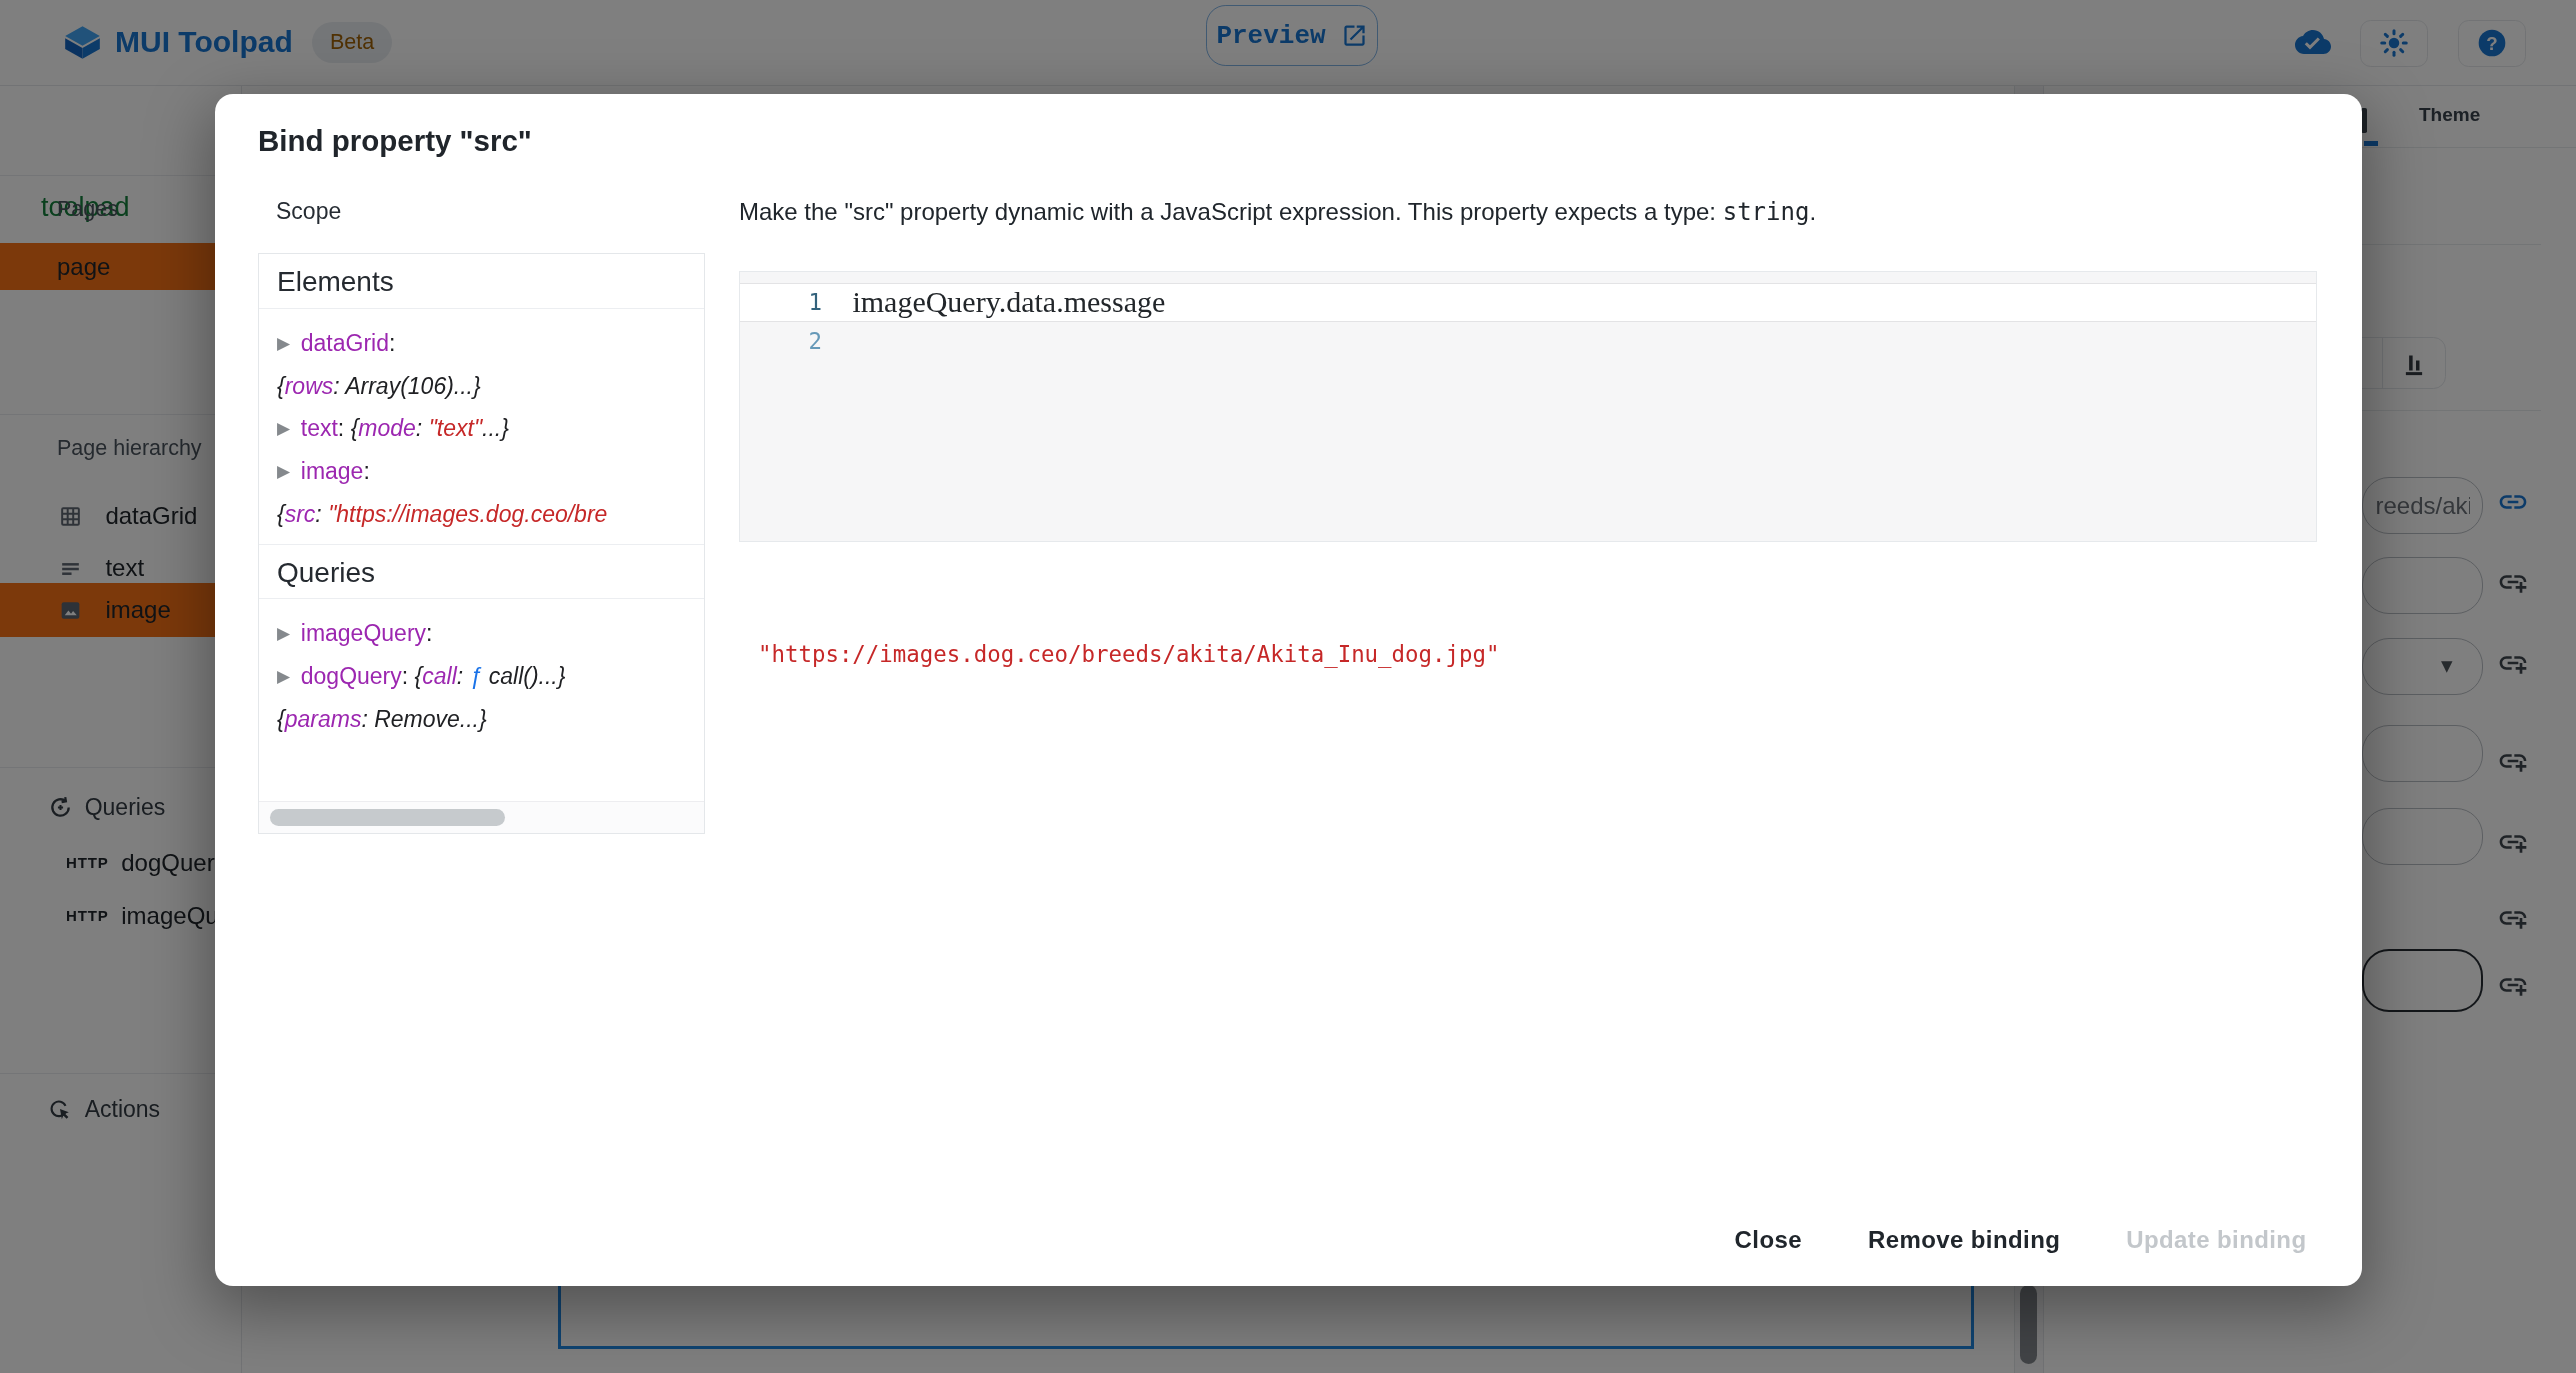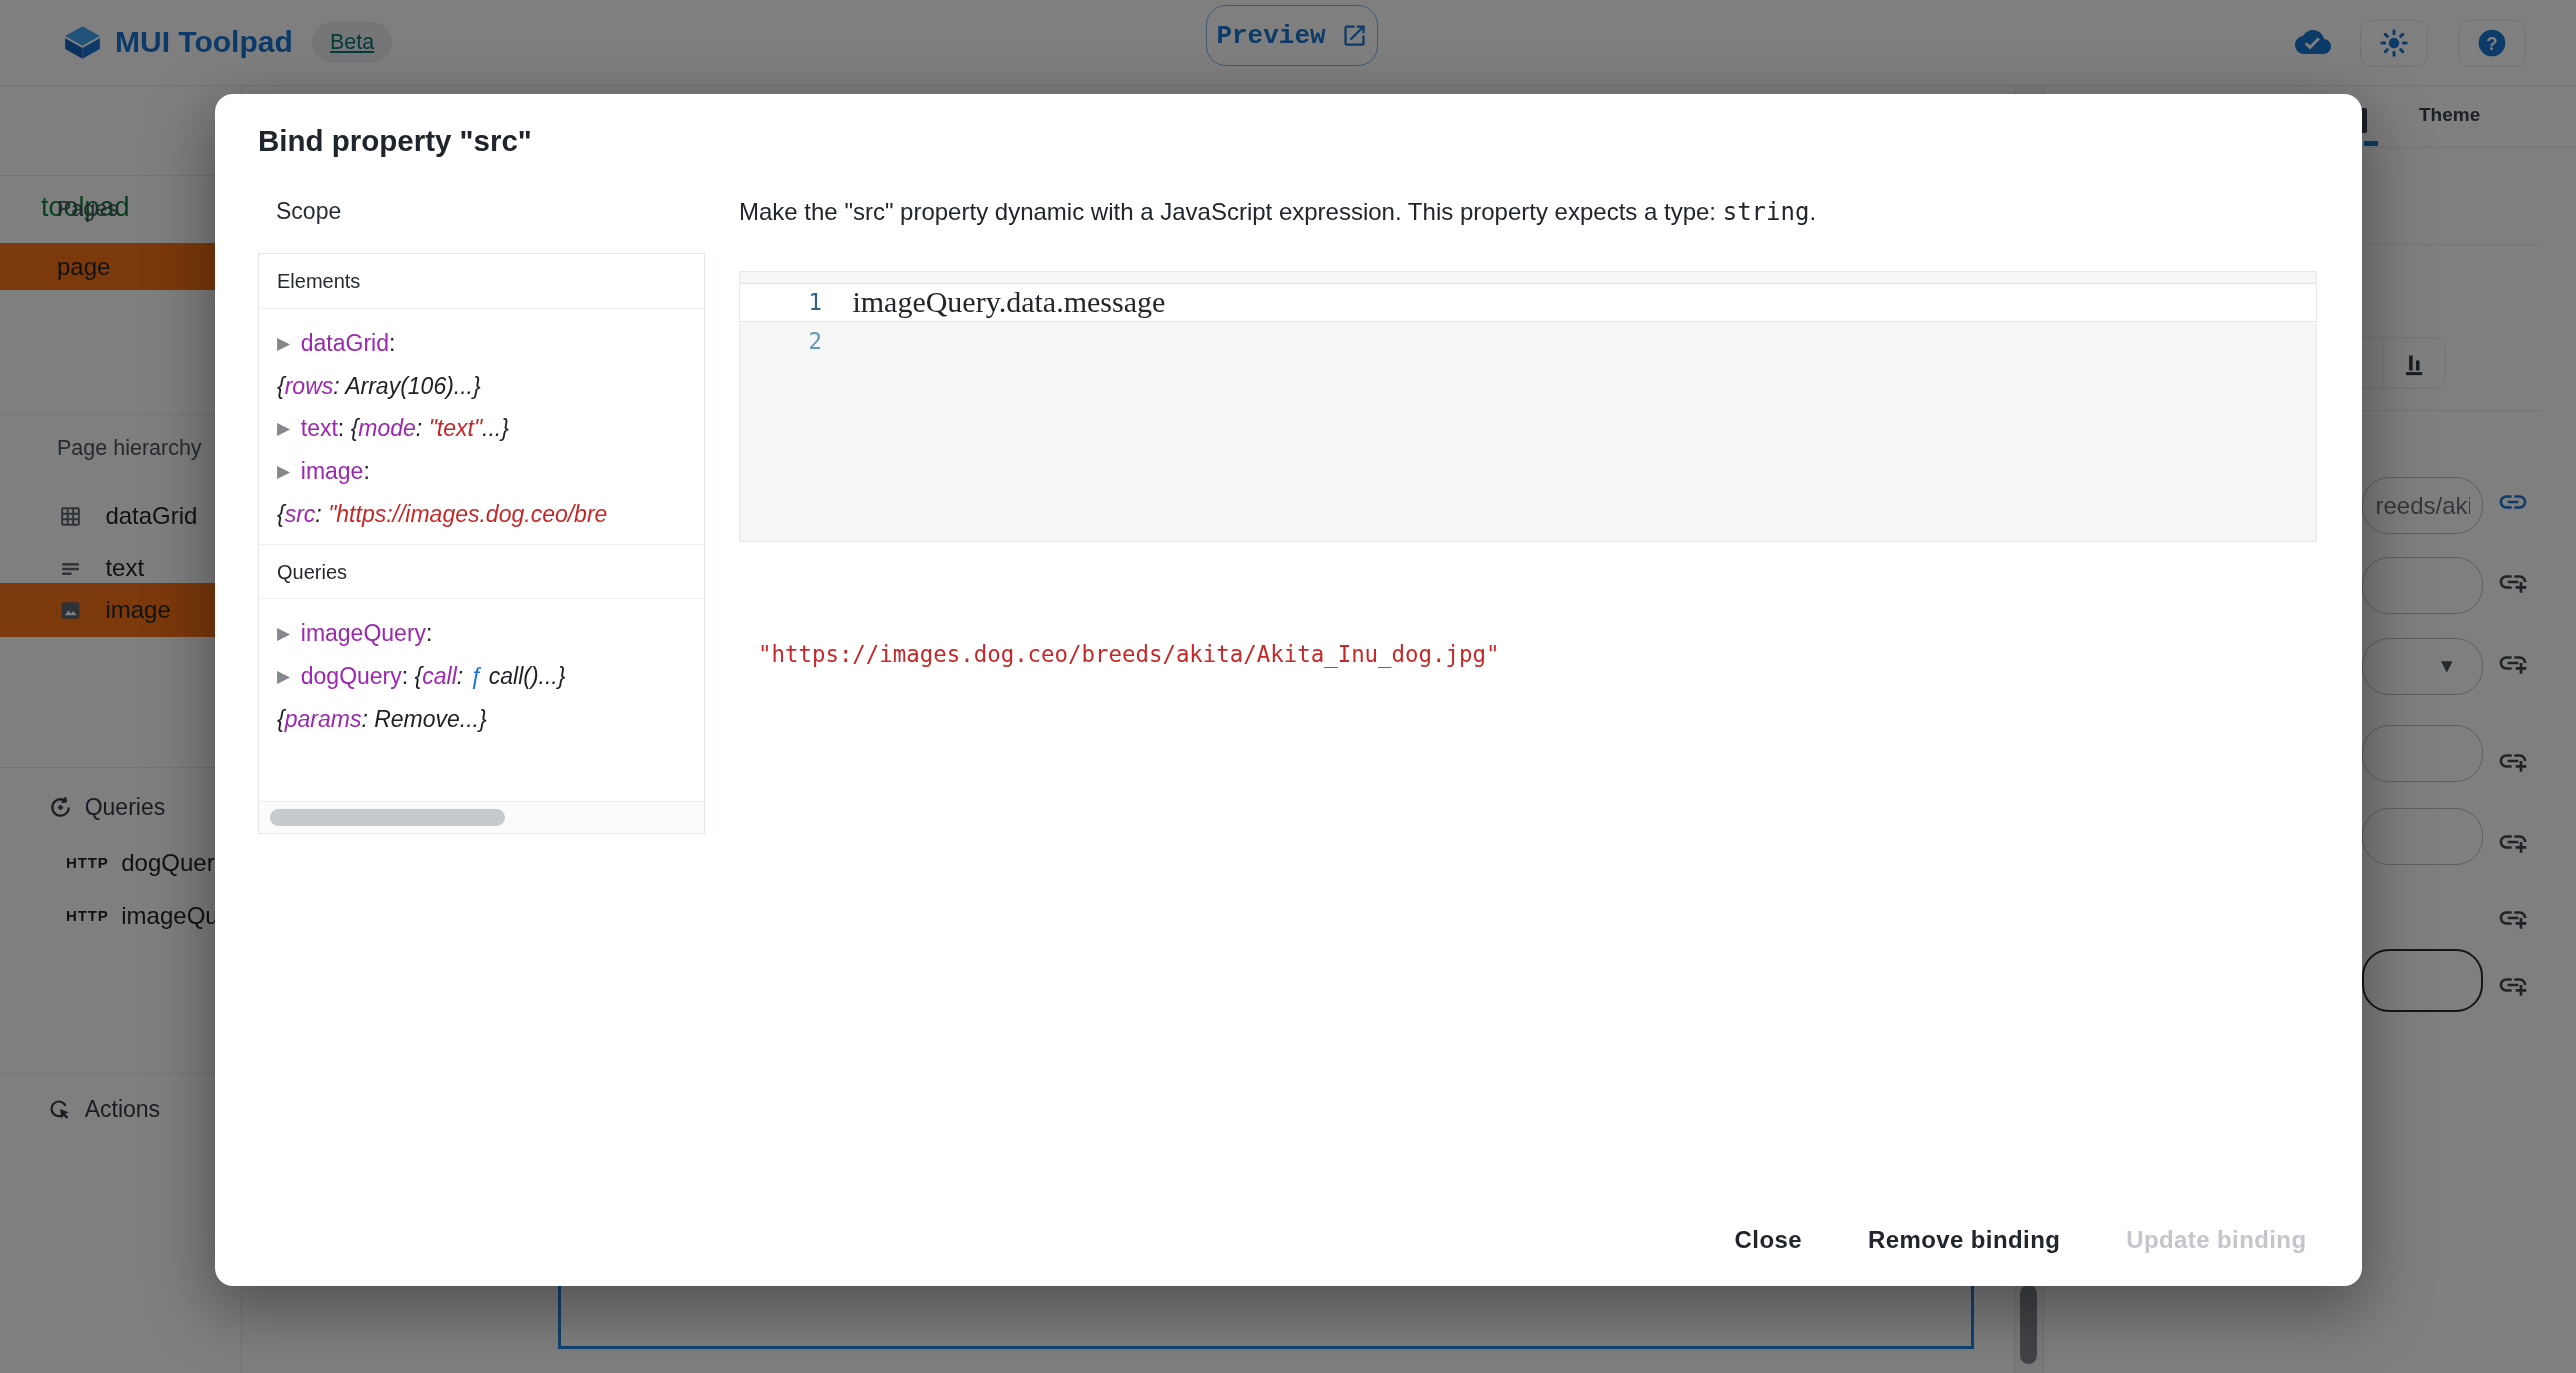--- a/index.html
+++ b/index.html
@@ -6,21 +6,21 @@
   html,body { width:2576px; height:1374px; overflow:hidden; background:#fff;
               font-family:"Liberation Sans", sans-serif; }
   .abs { position:absolute; }
   #app { position:absolute; left:0; top:0; width:2576px; height:1374px; background:#fff; }
 
   
   #header { position:absolute; left:0; top:0; width:2576px; height:86px; background:#fff;
             border-bottom:1.8px solid #e4e7eb; z-index:1; }
   .app-title { position:absolute; left:115px; top:25px; font-size:30px; font-weight:bold; color:#1976d2; }
   .beta-chip { position:absolute; left:312px; top:22.4px; height:41px; padding:0 18px; border-radius:20.6px;
-               background:#e9edf1; color:#0f766e; font-size:21.5px; line-height:41px;text-decoration:underline; }
+               background:#e9edf1; color:#a16207; font-size:21.5px; line-height:41px; }
   .preview-btn { position:absolute; left:1206px; top:5px; width:172px; height:61px;
                  border:1.8px solid rgba(25,118,210,.55); border-radius:19.7px; background:transparent;
                  color:#1976d2; font-size:26px; font-weight:600; display:flex; align-items:center;
                  justify-content:center; gap:15px; cursor:pointer; font-family:Liberation Mono, monospace; }
   .hdr-iconbtn { position:absolute; top:19.7px; width:68px; height:47px; border:1.8px solid #e4e7ea;
                  border-radius:10.7px; background:transparent; color:#1976d2; display:flex;
                  align-items:center; justify-content:center; cursor:pointer; }
 
   
   #sidebar { position:absolute; left:0; top:86px; width:242px; height:1288px; background:#fff;
@@ -74,21 +74,21 @@
 
   
   #backdrop { position:absolute; left:0; top:0; width:2576px; height:1374px; background:rgba(0,0,0,.5); z-index:10; }
   #modal { position:absolute; left:215px; top:94px; width:2147px; height:1192px; background:#fff;
            border-radius:18px; z-index:20;
            box-shadow:0 19.7px 63px 5.4px rgba(0,0,0,.35); }
   .m-title { position:absolute; left:43px; top:30px; font-size:29.5px; font-weight:600; color:#20252b; }
   .m-scope-lbl { position:absolute; left:61px; top:104px; font-size:23px; color:#262c33; }
   #scope-panel { position:absolute; left:43px; top:159px; width:447px; height:581px;
                  border:0.9px solid #e4e7ea; background:#fff; overflow:hidden; }
-  .sp-head { height:55px; line-height:55px; padding-left:18px; font-size:20px; color:#252a30;
+  .sp-head { height:55px; line-height:55px; padding-left:18px; font-size:28px; color:#252a30;
              border-bottom:0.9px solid #eceef1; }
   .sp-list { padding:12.5px 0 9px 18px; white-space:nowrap; overflow:hidden; }
   .sp-row { line-height:42px; font-size:23px; cursor:pointer; }
   .tri { display:inline-block; font-size:17px; color:#85898d; margin-right:10.7px; vertical-align:1.8px; cursor:pointer; }
   .seg-k  { color:#9c27b0; }
   .seg-ki { color:#9c27b0; font-style:italic; }
   .seg-p  { color:#202124; }
   .seg-pi { color:#202124; font-style:italic; }
   .seg-vi { color:#202124; font-style:italic; }
   .seg-si { color:#c62828; font-style:italic; }

